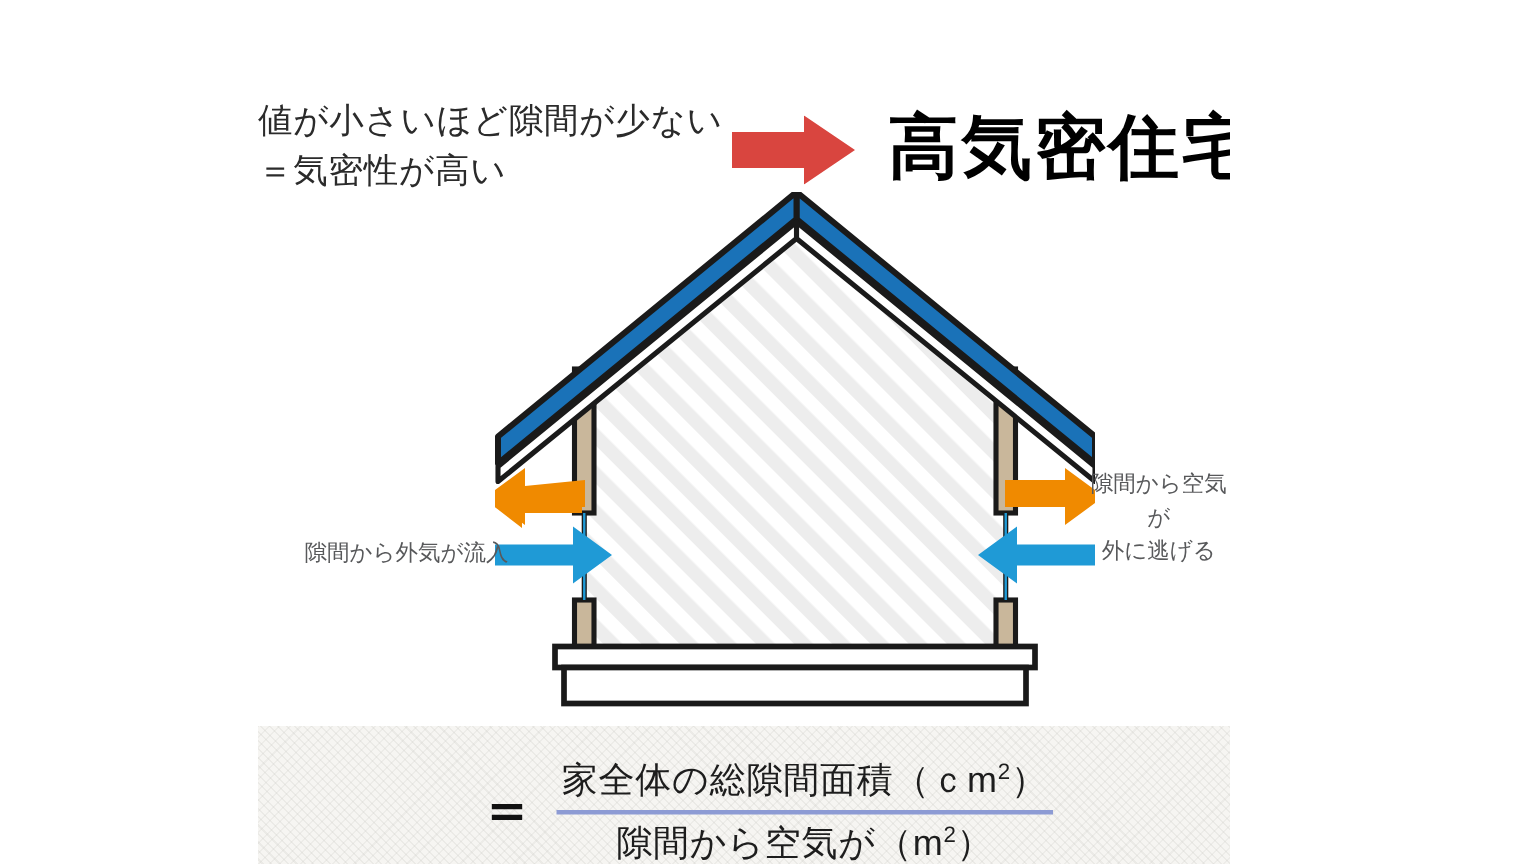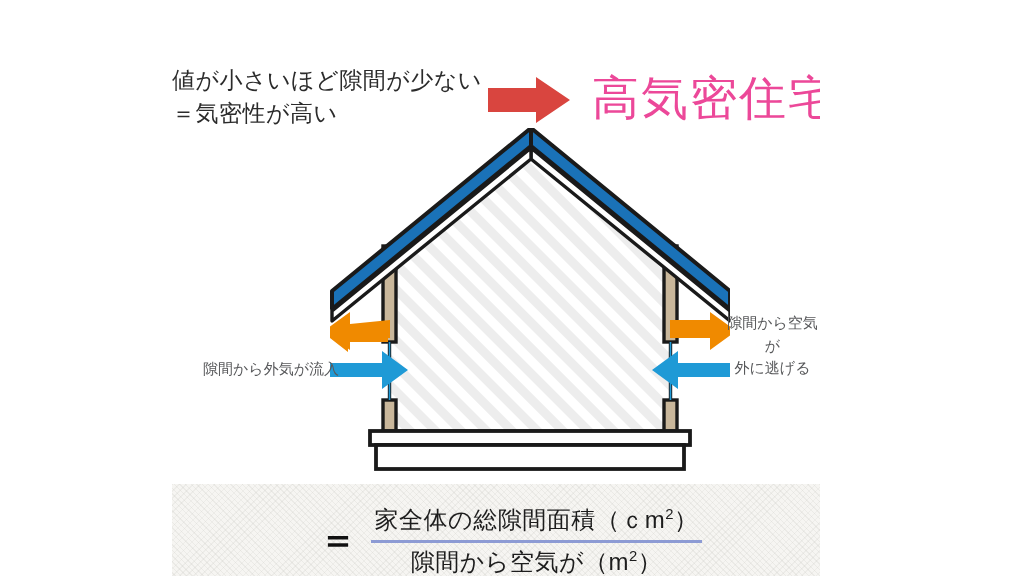--- a/index.html
+++ b/index.html
@@ -41,22 +41,22 @@
     width: 82px;
     height: 46px;
   }
 
   
   #headline {
     position: absolute;
     left: 592px;
     top: 52px;
     font-size: 47px;
-    font-weight: normal;
-    color: #ec4899;
+    font-weight: bold;
+    color: #000000;
     letter-spacing: 2px;
     line-height: 1.1;
     white-space: nowrap;
   }
 
   
   #house {
     position: absolute;
     left: 330px;
     top: 108px;

